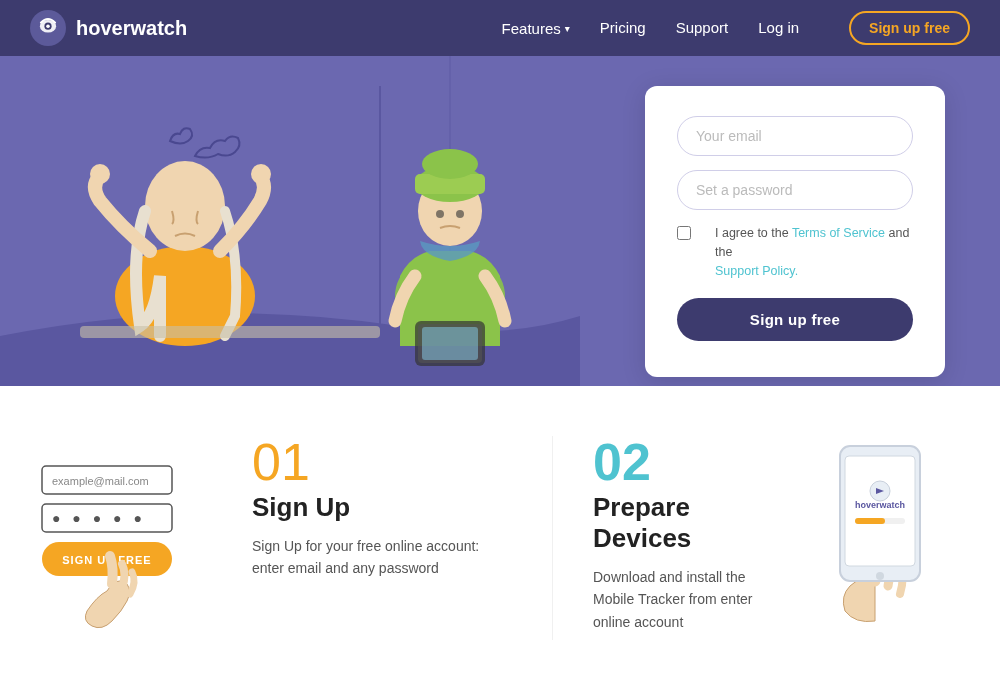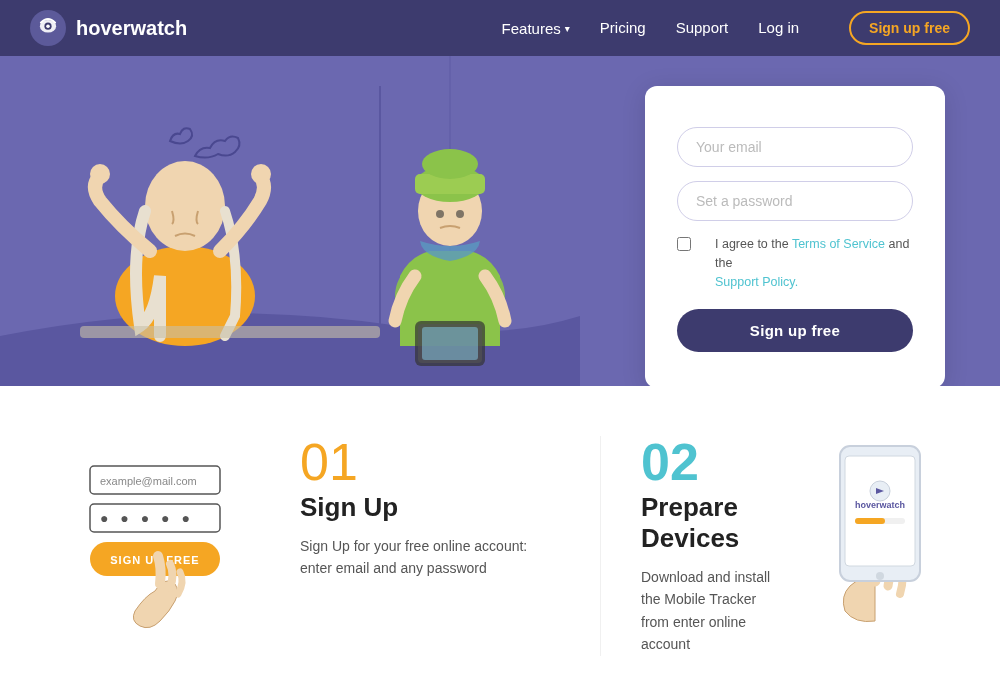--- a/index.html
+++ b/index.html
@@ -71,21 +71,21 @@
     }
     
 
     
     .signup-card {
       position: absolute;
       right: 55px;
       top: 30px;
       background: #fff;
       border-radius: 12px;
-      padding: 41px 32px 36px;
+      padding: 30px 32px 36px;
       width: 300px;
       box-shadow: 0 4px 24px rgba(0,0,0,0.13);
     }
     .signup-card input {
       width: 100%;
       border: 1.5px solid #d0cee8;
       border-radius: 25px;
       padding: 11px 18px;
       font-size: 14px;
       color: #888;
@@ -121,21 +121,21 @@
       padding: 13px;
       font-size: 15px;
       font-weight: 600;
       cursor: pointer;
       letter-spacing: 0.3px;
     }
 
     
     .content-section {
       background: #fff;
-      padding: 50px 60px 40px 80px;
+      padding: 50px 60px 40px 32px;
       display: flex;
       gap: 0;
     }
     .step-left {
       width: 220px;
       flex-shrink: 0;
       position: relative;
     }
     .step-illustration {
       width: 180px;

